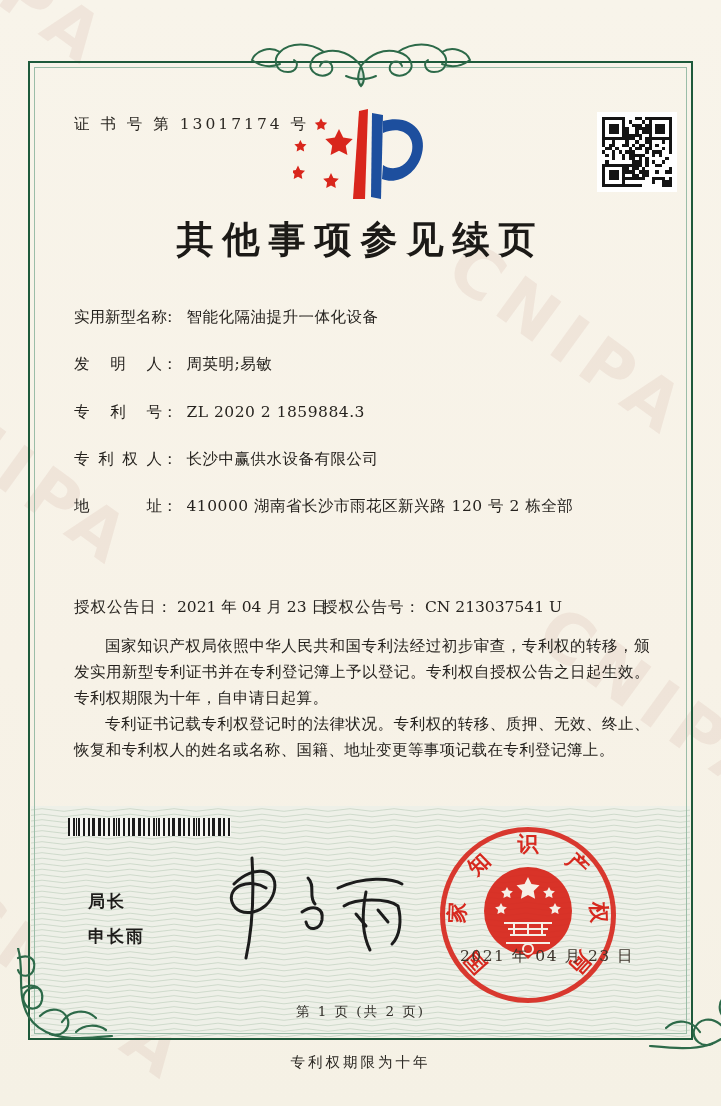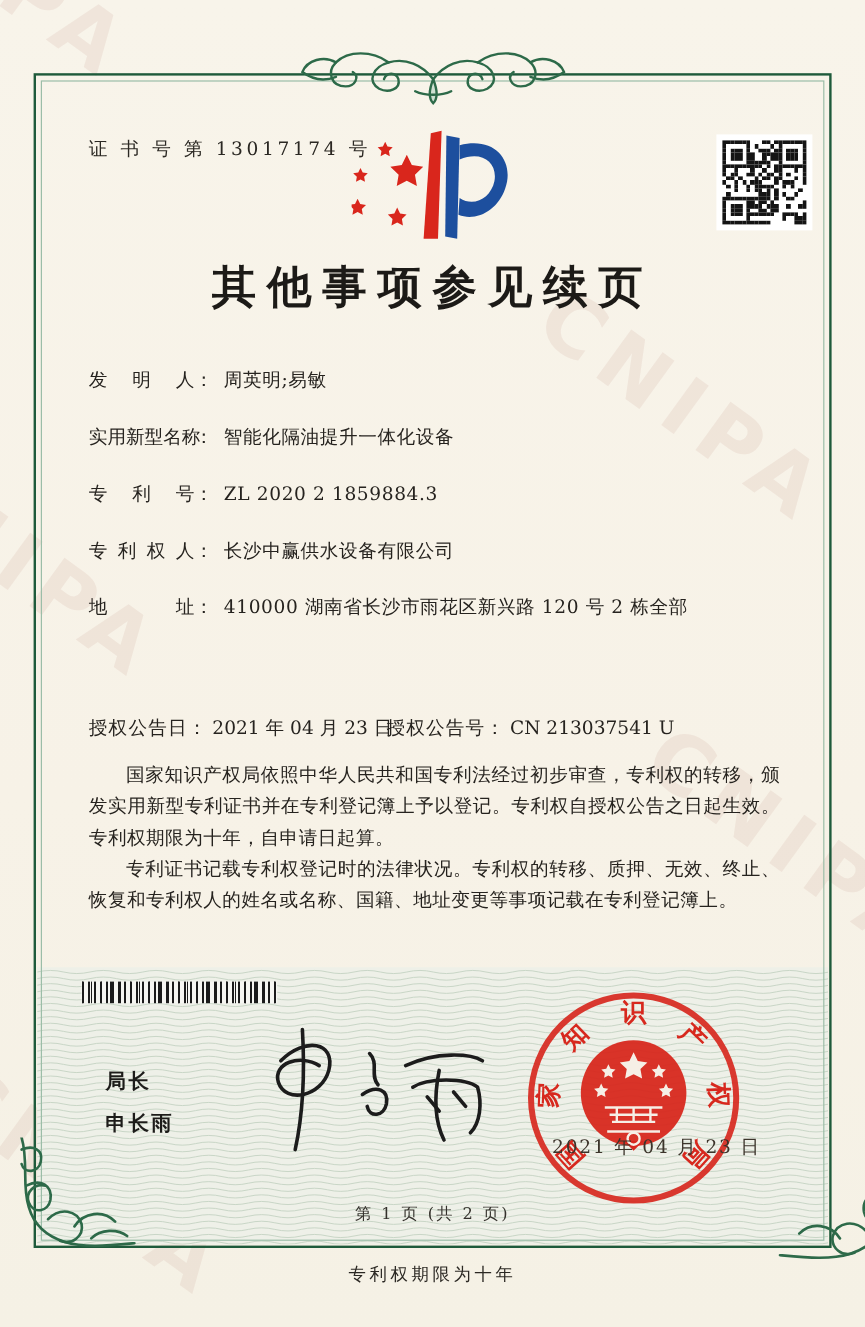--- a/index.html
+++ b/index.html
@@ -400,24 +400,24 @@
       <div style="grid-area: 21 / 12;"></div>
       <div style="grid-area: 21 / 19;"></div>
       <div style="grid-area: 21 / 20;"></div>
       <div style="grid-area: 21 / 21;"></div>
     </div>
 
   <div class="title">其他事项参见续页</div>
 
   <div class="fields">
     <div class="field-row">
+      <span class="field-label">实用新型名称</span><span class="field-colon">：</span><span class="field-value">智能化隔油提升一体化设备</span>
+    </div>
+    <div class="field-row">
       <span class="field-label">发明人</span><span class="field-colon">：</span><span class="field-value">周英明;易敏</span>
-    </div>
-    <div class="field-row">
-      <span class="field-label">实用新型名称</span><span class="field-colon">：</span><span class="field-value">智能化隔油提升一体化设备</span>
     </div>
     <div class="field-row">
       <span class="field-label">专利号</span><span class="field-colon">：</span><span class="field-value">ZL 2020 2 1859884.3</span>
     </div>
     <div class="field-row">
       <span class="field-label">专利权人</span><span class="field-colon">：</span><span class="field-value">长沙中赢供水设备有限公司</span>
     </div>
     <div class="field-row">
       <span class="field-label">地址</span><span class="field-colon">：</span><span class="field-value">410000 湖南省长沙市雨花区新兴路 120 号 2 栋全部</span>
     </div>

